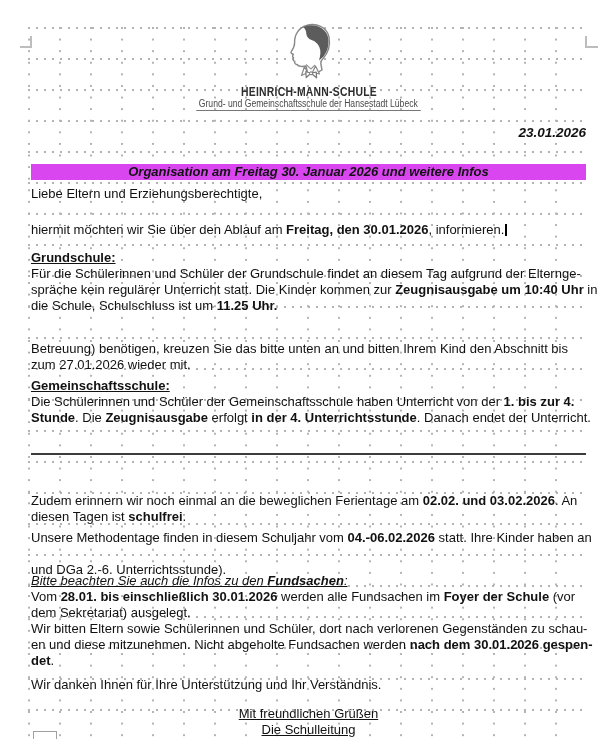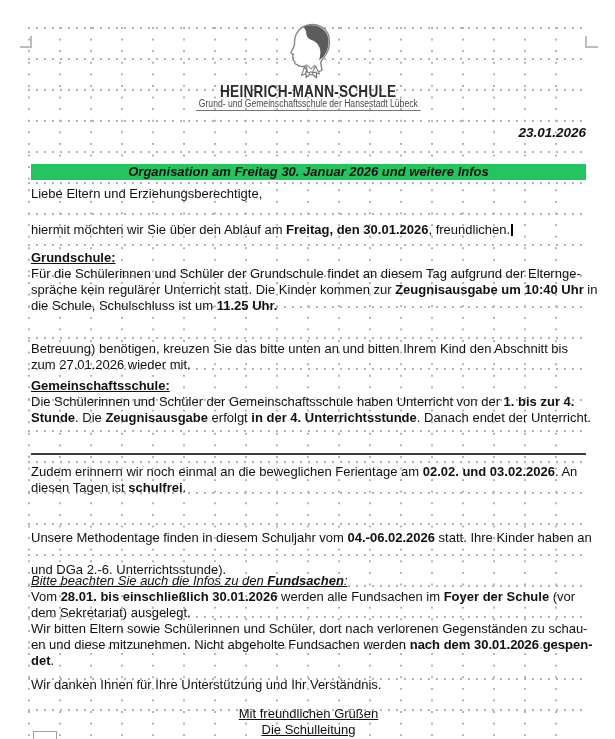--- a/index.html
+++ b/index.html
@@ -15,21 +15,21 @@
       radial-gradient(circle at 1px 1px,#b3b3b3 0.8px,transparent 1.05px),
       radial-gradient(circle at 1px 1px,#b3b3b3 0.8px,transparent 1.05px);
     background-size:8px 31px,31px 11.6px;
     pointer-events:none;
   }
   .mark{position:absolute;background:#bdbdbd;}
   
   .logo-head{position:absolute;left:278px;top:20px;}
   .logo-title{
     position:absolute;left:31px;top:84px;width:555px;text-align:center;
-    font-weight:bold;font-size:17px;line-height:15px;color:#2d2d2d;letter-spacing:.3px;
+    font-weight:bold;font-size:13px;line-height:15px;color:#2d2d2d;letter-spacing:.3px;
   }
   .logo-title>span{display:inline-block;transform:scaleX(.80);transform-origin:center;}
   .logo-sub{
     position:absolute;left:31px;top:100px;width:555px;text-align:center;
     font-size:10px;line-height:8px;color:#4a4a4a;
   }
   .logo-sub>span{display:inline-block;transform:scaleX(.86);transform-origin:center;
     border-bottom:1px solid #777;padding:0 3px 1.5px;}
   .date{
     position:absolute;top:126px;right:29px;
@@ -71,35 +71,35 @@
     <path d="M26.5,46.5 L23.5,55.5 L29.5,52.8 Z M37.5,46 L41.5,54 L34.5,52.3 Z" fill="#ffffff" stroke="#888888" stroke-width="1.2" stroke-linejoin="round"></path>
     <path d="M27.8,51.5 L33,53.3 L28.2,57.5 Z M38.2,52 L33,53.3 L38.6,57.8 Z" fill="#ffffff" stroke="#777777" stroke-width="1.2" stroke-linejoin="round"></path>
     <circle cx="33" cy="53.3" r="1.5" fill="#ffffff" stroke="#777777" stroke-width="1"></circle>
   </svg>
 
   <div class="logo-title"><span>HEINRICH-MANN-SCHULE</span></div>
   <div class="logo-sub"><span>Grund- und Gemeinschaftsschule der Hansestadt Lübeck</span></div>
 
   <div class="date">23.01.2026</div>
 
-  <div class="banner" style="background:#22c55e;">Organisation am Freitag 30. Januar 2026 und weitere Infos</div>
+  <div class="banner" style="background:#d946ef;">Organisation am Freitag 30. Januar 2026 und weitere Infos</div>
 
   <div class="para rich" style="top:186px;"><span>Liebe Eltern und Erziehungsberechtigte,</span></div>
 
-  <div class="para" style="top:222px;"><span class="rich"><span>hiermit möchten wir Sie über den Ablauf am </span><span style="font-weight: bold;">Freitag, den 30.01.2026</span><span>, freundlichen.</span></span><span class="caret"></span></div>
+  <div class="para" style="top:222px;"><span class="rich"><span>hiermit möchten wir Sie über den Ablauf am </span><span style="font-weight: bold;">Freitag, den 30.01.2026</span><span>, informieren.</span></span><span class="caret"></span></div>
 
   <div class="para rich" style="top:250px;"><span style="font-weight: bold; text-decoration: underline;">Grundschule:</span><br><span>Für die Schülerinnen und Schüler der Grundschule findet an diesem Tag aufgrund der Elternge-</span><br><span>spräche kein regulärer Unterricht statt. Die Kinder kommen zur </span><span style="font-weight: bold;">Zeugnisausgabe um 10:40 Uhr</span><span> in</span><br><span>die Schule, Schulschluss ist um </span><span style="font-weight: bold;">11.25 Uhr.</span></div>
 
   <div class="para rich" style="top:325px;"><br><span>Betreuung) benötigen, kreuzen Sie das bitte unten an und bitten Ihrem Kind den Abschnitt bis</span><br><span>zum 27.01.2026 wieder mit.</span></div>
 
   <div class="para rich" style="top:378px;"><span style="font-weight: bold; text-decoration: underline;">Gemeinschaftsschule:</span><br><span>Die Schülerinnen und Schüler der Gemeinschaftsschule haben Unterricht von der </span><span style="font-weight: bold;">1. bis zur 4.</span><br><span style="font-weight: bold;">Stunde</span><span>. Die </span><span style="font-weight: bold;">Zeugnisausgabe</span><span> erfolgt </span><span style="font-weight: bold;">in der 4. Unterrichtsstunde</span><span>. Danach endet der Unterricht.</span></div>
 
   <div class="divider" style="background:#3c3c3c;"></div>
 
-  <div class="para rich" style="top:464px;"><span>Zudem erinnern wir noch einmal an die beweglichen Ferientage am </span><span style="font-weight: bold;">02.02. und 03.02.2026</span><span>. An</span><br><span>diesen Tagen ist </span><span style="font-weight: bold;">schulfrei</span><span>.</span></div>
+  <div class="para rich" style="top:493px;"><span>Zudem erinnern wir noch einmal an die beweglichen Ferientage am </span><span style="font-weight: bold;">02.02. und 03.02.2026</span><span>. An</span><br><span>diesen Tagen ist </span><span style="font-weight: bold;">schulfrei</span><span>.</span></div>
 
   <div class="para rich" style="top:514px;margin-top:16px;"><span>Unsere Methodentage finden in diesem Schuljahr vom </span><span style="font-weight: bold;">04.-06.02.2026</span><span> statt. Ihre Kinder haben an</span><br><br><span>und DGa 2.-6. Unterrichtsstunde).</span></div>
 
   <div class="para rich" style="top:573px;"><span style="font-style: italic; text-decoration: underline;">Bitte beachten Sie auch die Infos zu den </span><span style="font-weight: bold; font-style: italic; text-decoration: underline;">Fundsachen</span><span style="font-style: italic; text-decoration: underline;">:</span><br><span>Vom </span><span style="font-weight: bold;">28.01. bis einschließlich 30.01.2026</span><span> werden alle Fundsachen im </span><span style="font-weight: bold;">Foyer der Schule</span><span> (vor</span><br><span>dem Sekretariat) ausgelegt.</span><br><span>Wir bitten Eltern sowie Schülerinnen und Schüler, dort nach verlorenen Gegenständen zu schau-</span><br><span>en und diese mitzunehmen. Nicht abgeholte Fundsachen werden </span><span style="font-weight: bold;">nach dem 30.01.2026 gespen-</span><br><span style="font-weight: bold;">det</span><span>.</span></div>
 
   <div class="para rich" style="top:677px;"><span>Wir danken Ihnen für Ihre Unterstützung und Ihr Verständnis.</span></div>
 
   <div class="para rich center" style="top:706px;"><span>Mit freundlichen Grüßen</span></div>
 
   <div class="para rich center" style="top:722px;"><span>Die Schulleitung</span></div>

